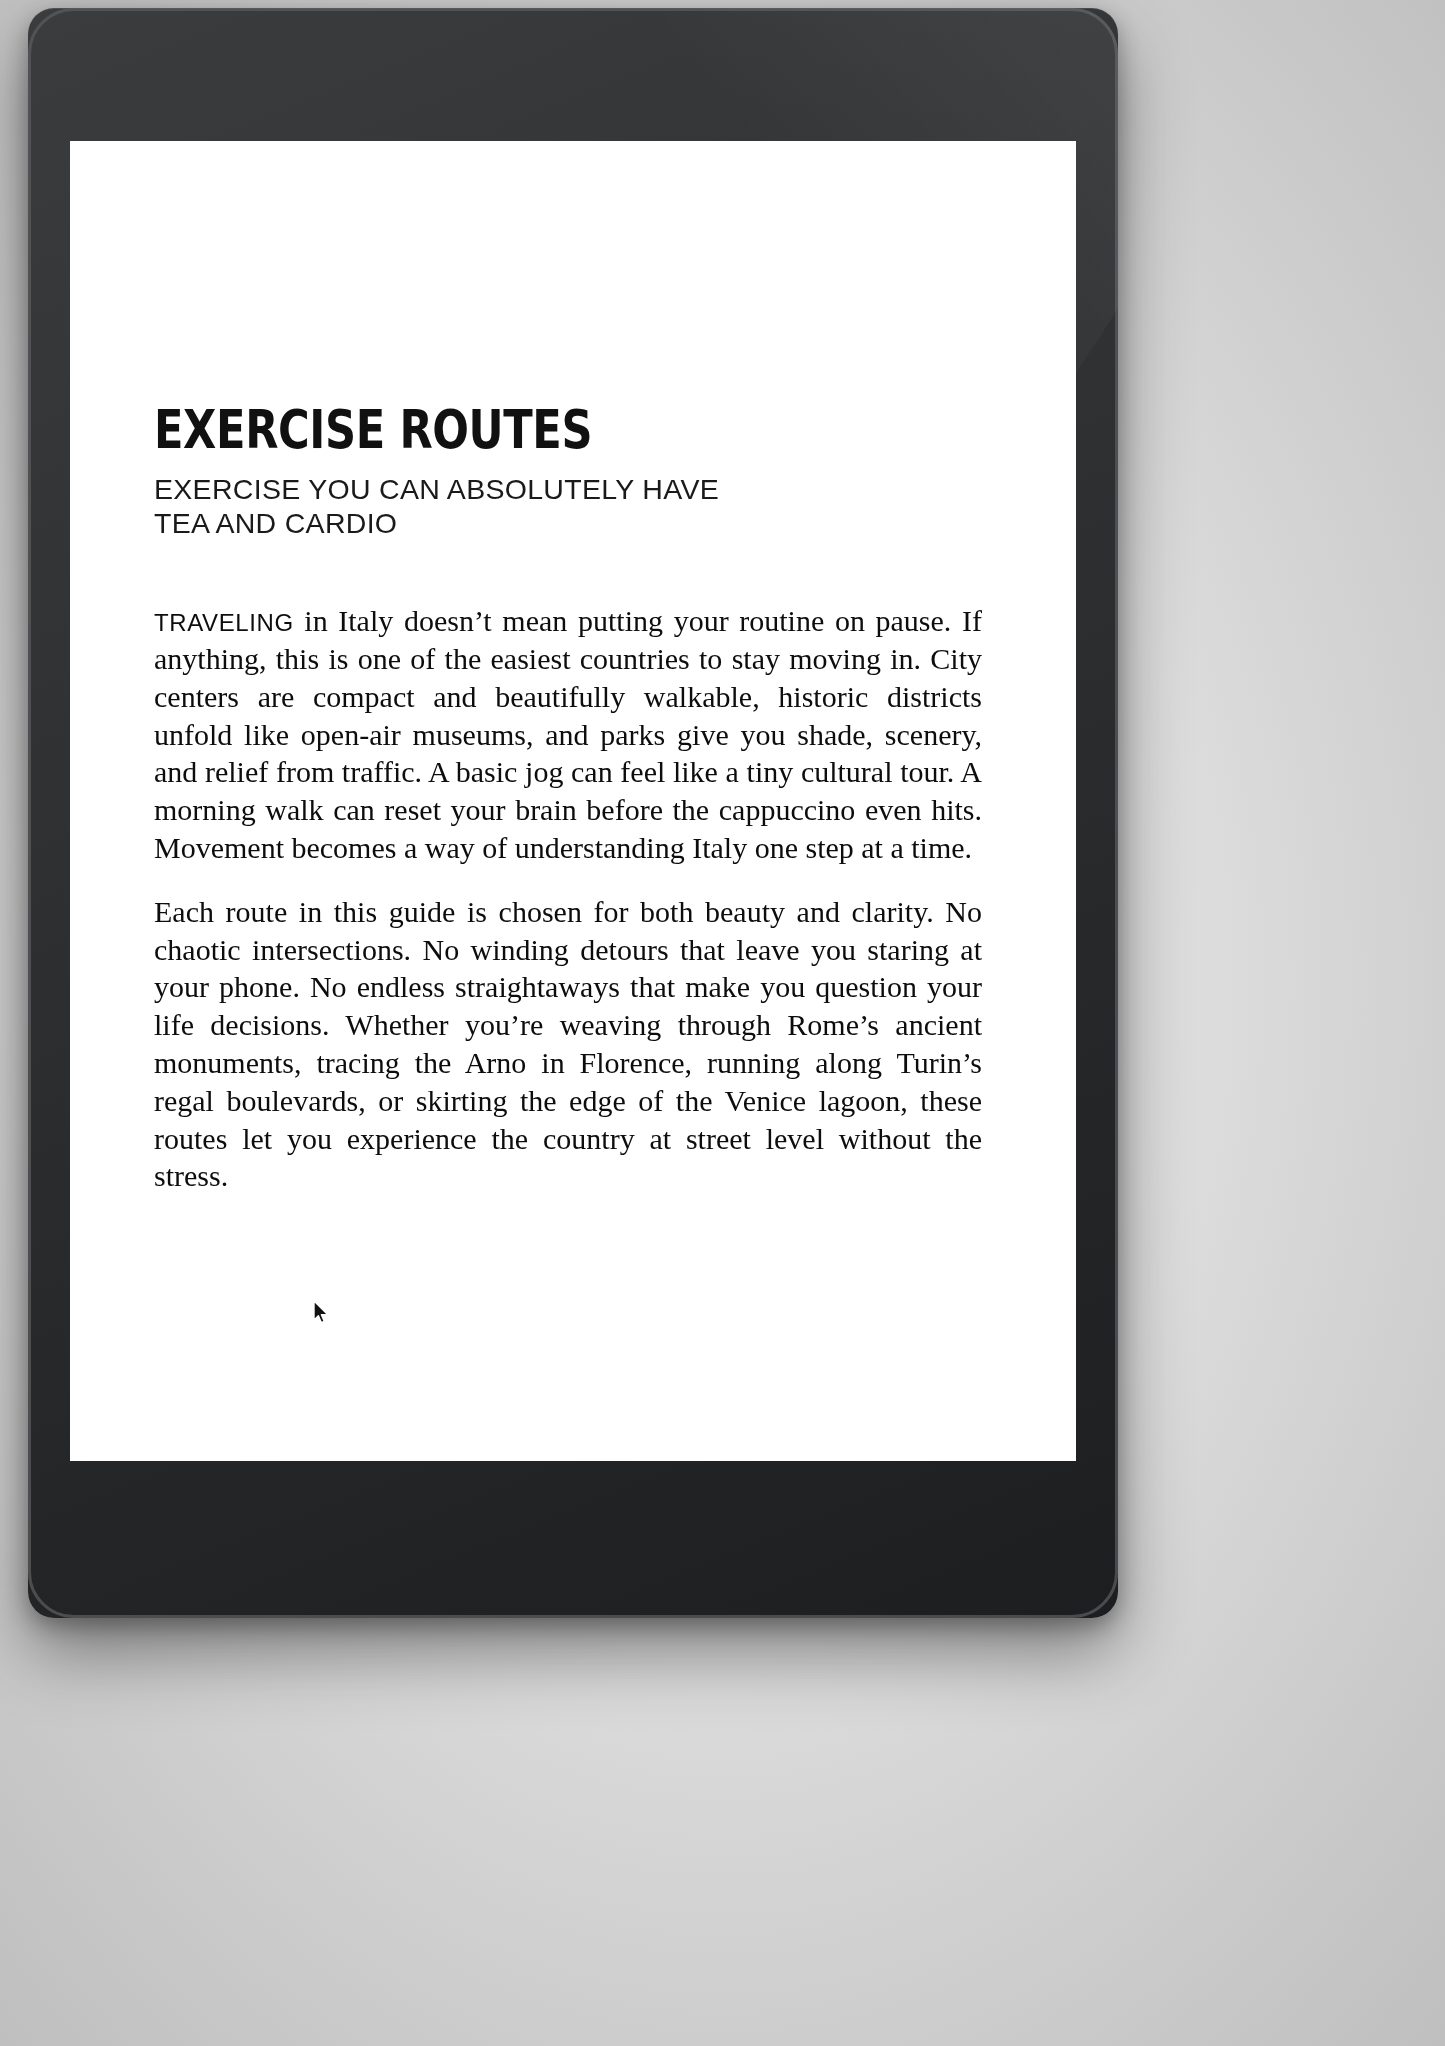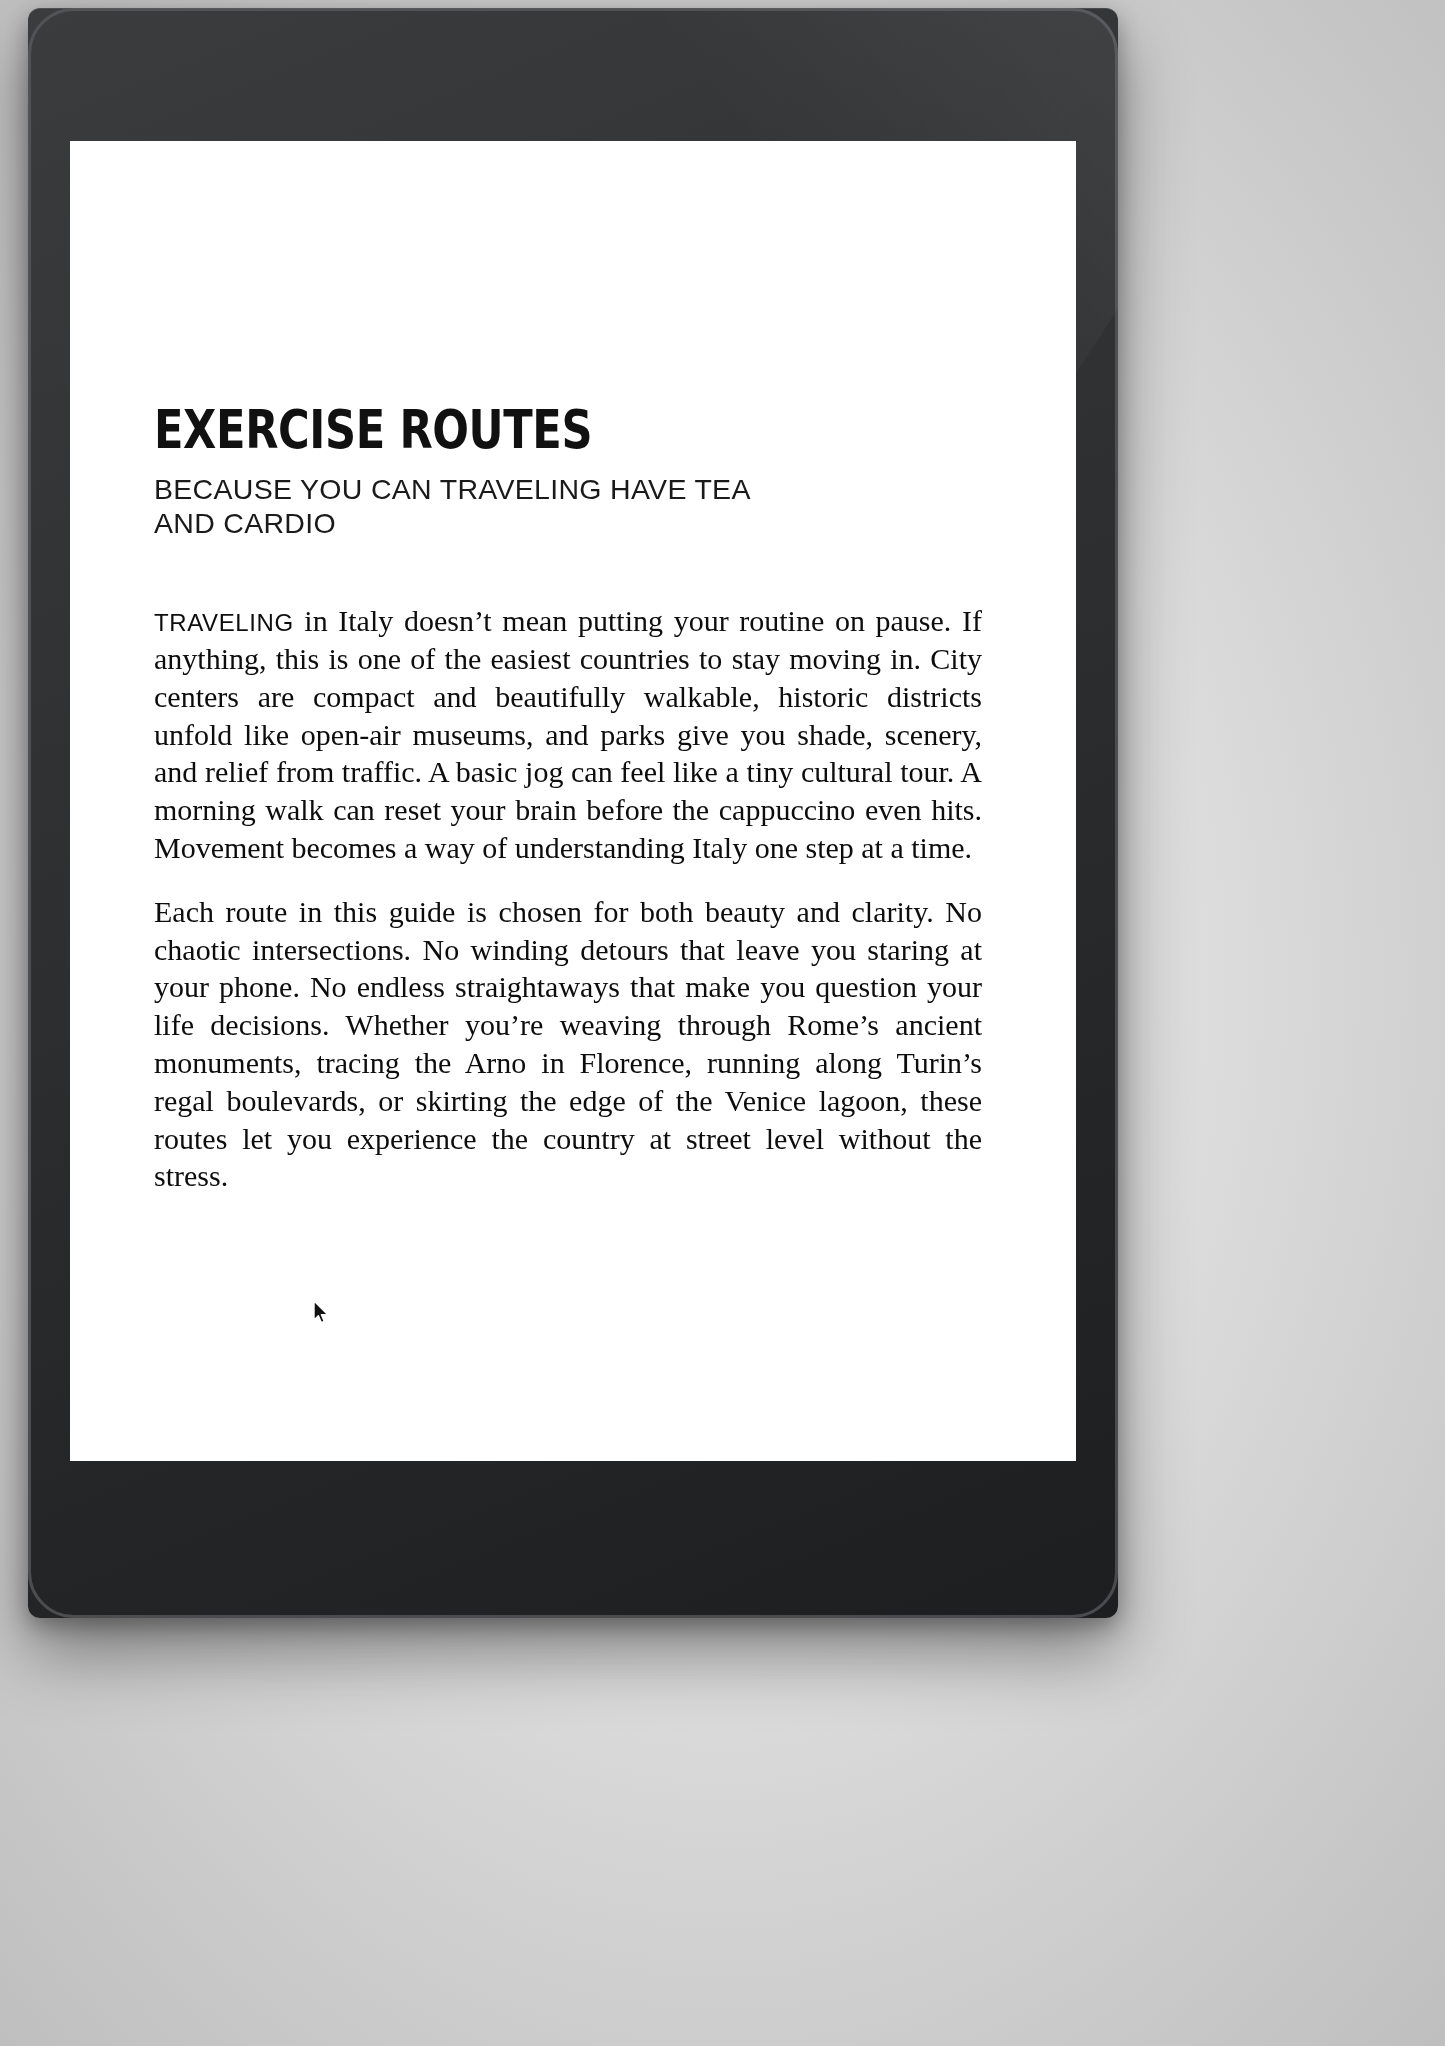--- a/index.html
+++ b/index.html
@@ -24,21 +24,21 @@
       radial-gradient(ellipse 1100px 1500px at 50% 48%, #e6e6e6 0%, #dcdcdc 45%, #c9c9c9 78%, #bdbdbd 100%);
   }
 
   
   .device {
     position: absolute;
     left: 28px;
     top: 8px;
     width: 1090px;
     height: 1610px;
-    border-radius: 12px;
+    border-radius: 26px;
     background:
       linear-gradient(158deg, #3b3c3e 0%, #333436 28%, #2c2d2f 52%, #242527 76%, #1d1e20 100%);
     box-shadow:
       0 34px 70px rgba(0,0,0,0.42),
       0 8px 22px rgba(0,0,0,0.30),
       inset 0 1px 0 rgba(255,255,255,0.10);
   }
   
   .device::before {
     content: "";
@@ -154,21 +154,21 @@
 
 <div class="device">
   <div class="device-glare"></div>
 
   <div class="screen">
 
     <div class="doc">
 
       <h1 class="doc-title">EXERCISE ROUTES</h1>
 
-      <div class="doc-subtitle">BECAUSE YOU CAN TRAVELING HAVE TEA AND CARDIO</div>
+      <div class="doc-subtitle">EXERCISE YOU CAN ABSOLUTELY HAVE TEA AND CARDIO</div>
 
       <div class="body-block">
         <p class="body-par"><span class="lead-caps">TRAVELING</span><span> in Italy doesn’t mean putting your routine on pause. If anything, this is one of the easiest countries to stay moving in. City centers are compact and beautifully walkable, historic districts unfold like open-air museums, and parks give you shade, scenery, and relief from traffic. A basic jog can feel like a tiny cultural tour. A morning walk can reset your brain before the cappuccino even hits. Movement becomes a way of understanding Italy one step at a time.</span></p>
 
         <p class="body-par"><span>Each route in this guide is chosen for both beauty and clarity. No chaotic intersections. No winding detours that leave you staring at your phone. No endless straightaways that make you question your life decisions. Whether you’re weaving through Rome’s ancient monuments, tracing the Arno in Florence, running along Turin’s regal boulevards, or skirting the edge of the Venice lagoon, these routes let you experience the country at street level without the stress.</span></p>
       </div>
 
     </div>
 
     <div class="cursor">

